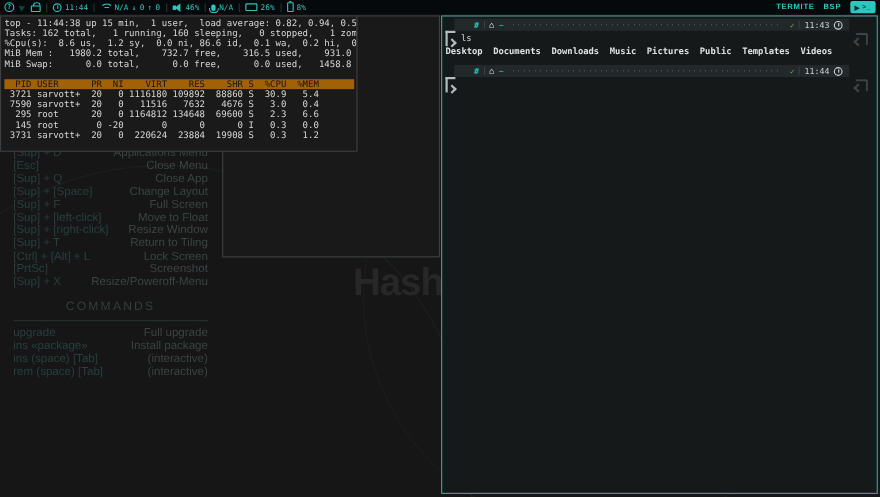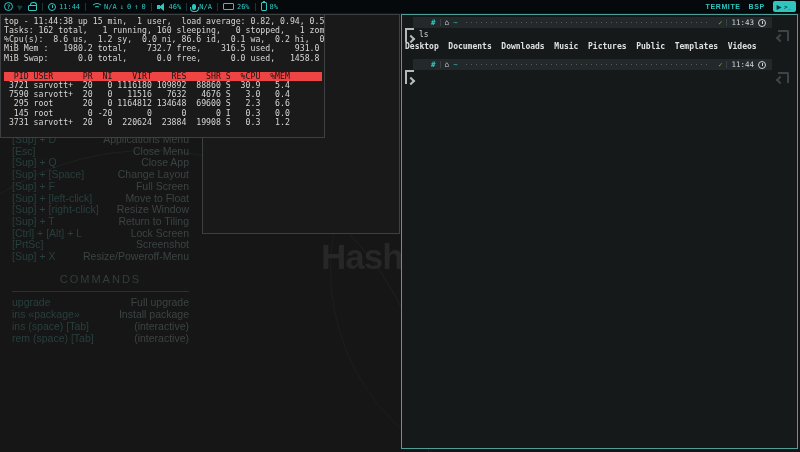--- a/index.html
+++ b/index.html
@@ -73,21 +73,21 @@
     border:1px solid currentColor;border-top:none;border-radius:0 0 4px 4px;}
   .i-display{width:11px;height:7px;border:1px solid currentColor;border-radius:1px;}
   .i-battery{width:6px;height:9px;border:1px solid currentColor;border-radius:1px;}
   .i-battery::after{content:"";position:absolute;top:-2px;left:1px;width:2px;height:1px;background:currentColor;}
 
   
   .window{position:absolute;background:var(--win-bg);border:1px solid var(--win-border);}
   .win-empty{left:202px;top:14px;width:198px;height:220px;background:#191919;z-index:2;}
   .win-top{left:0;top:14px;width:325px;height:124px;z-index:3;padding:2px 0 0 3px;overflow:hidden;}
   .tline{white-space:pre;font-size:8.2px;line-height:9.15px;color:var(--txt);}
-  .tline.hdr{background:#ef4444;color:#141414;width:318px;}
+  .tline.hdr{background:#a16207;color:#141414;width:318px;}
 
   
   .term{left:401px;top:14px;width:397px;height:435px;background:var(--term-bg);
     border:1px solid var(--term-border);z-index:4;}
   .term-inner{position:relative;width:100%;height:100%;font-size:8px;color:var(--txt);}
   .pbar{position:absolute;left:11px;right:25px;height:11px;background:var(--pbar-bg);
     display:flex;align-items:center;gap:4px;padding:0 6px 0 18px;font-size:7.5px;}
   .pbar.p1{top:2px;} .pbar.p2{top:44px;}
   .p-user{color:var(--teal);font-weight:bold;}
   .p-div{width:1px;height:7px;background:#3a4144;}

